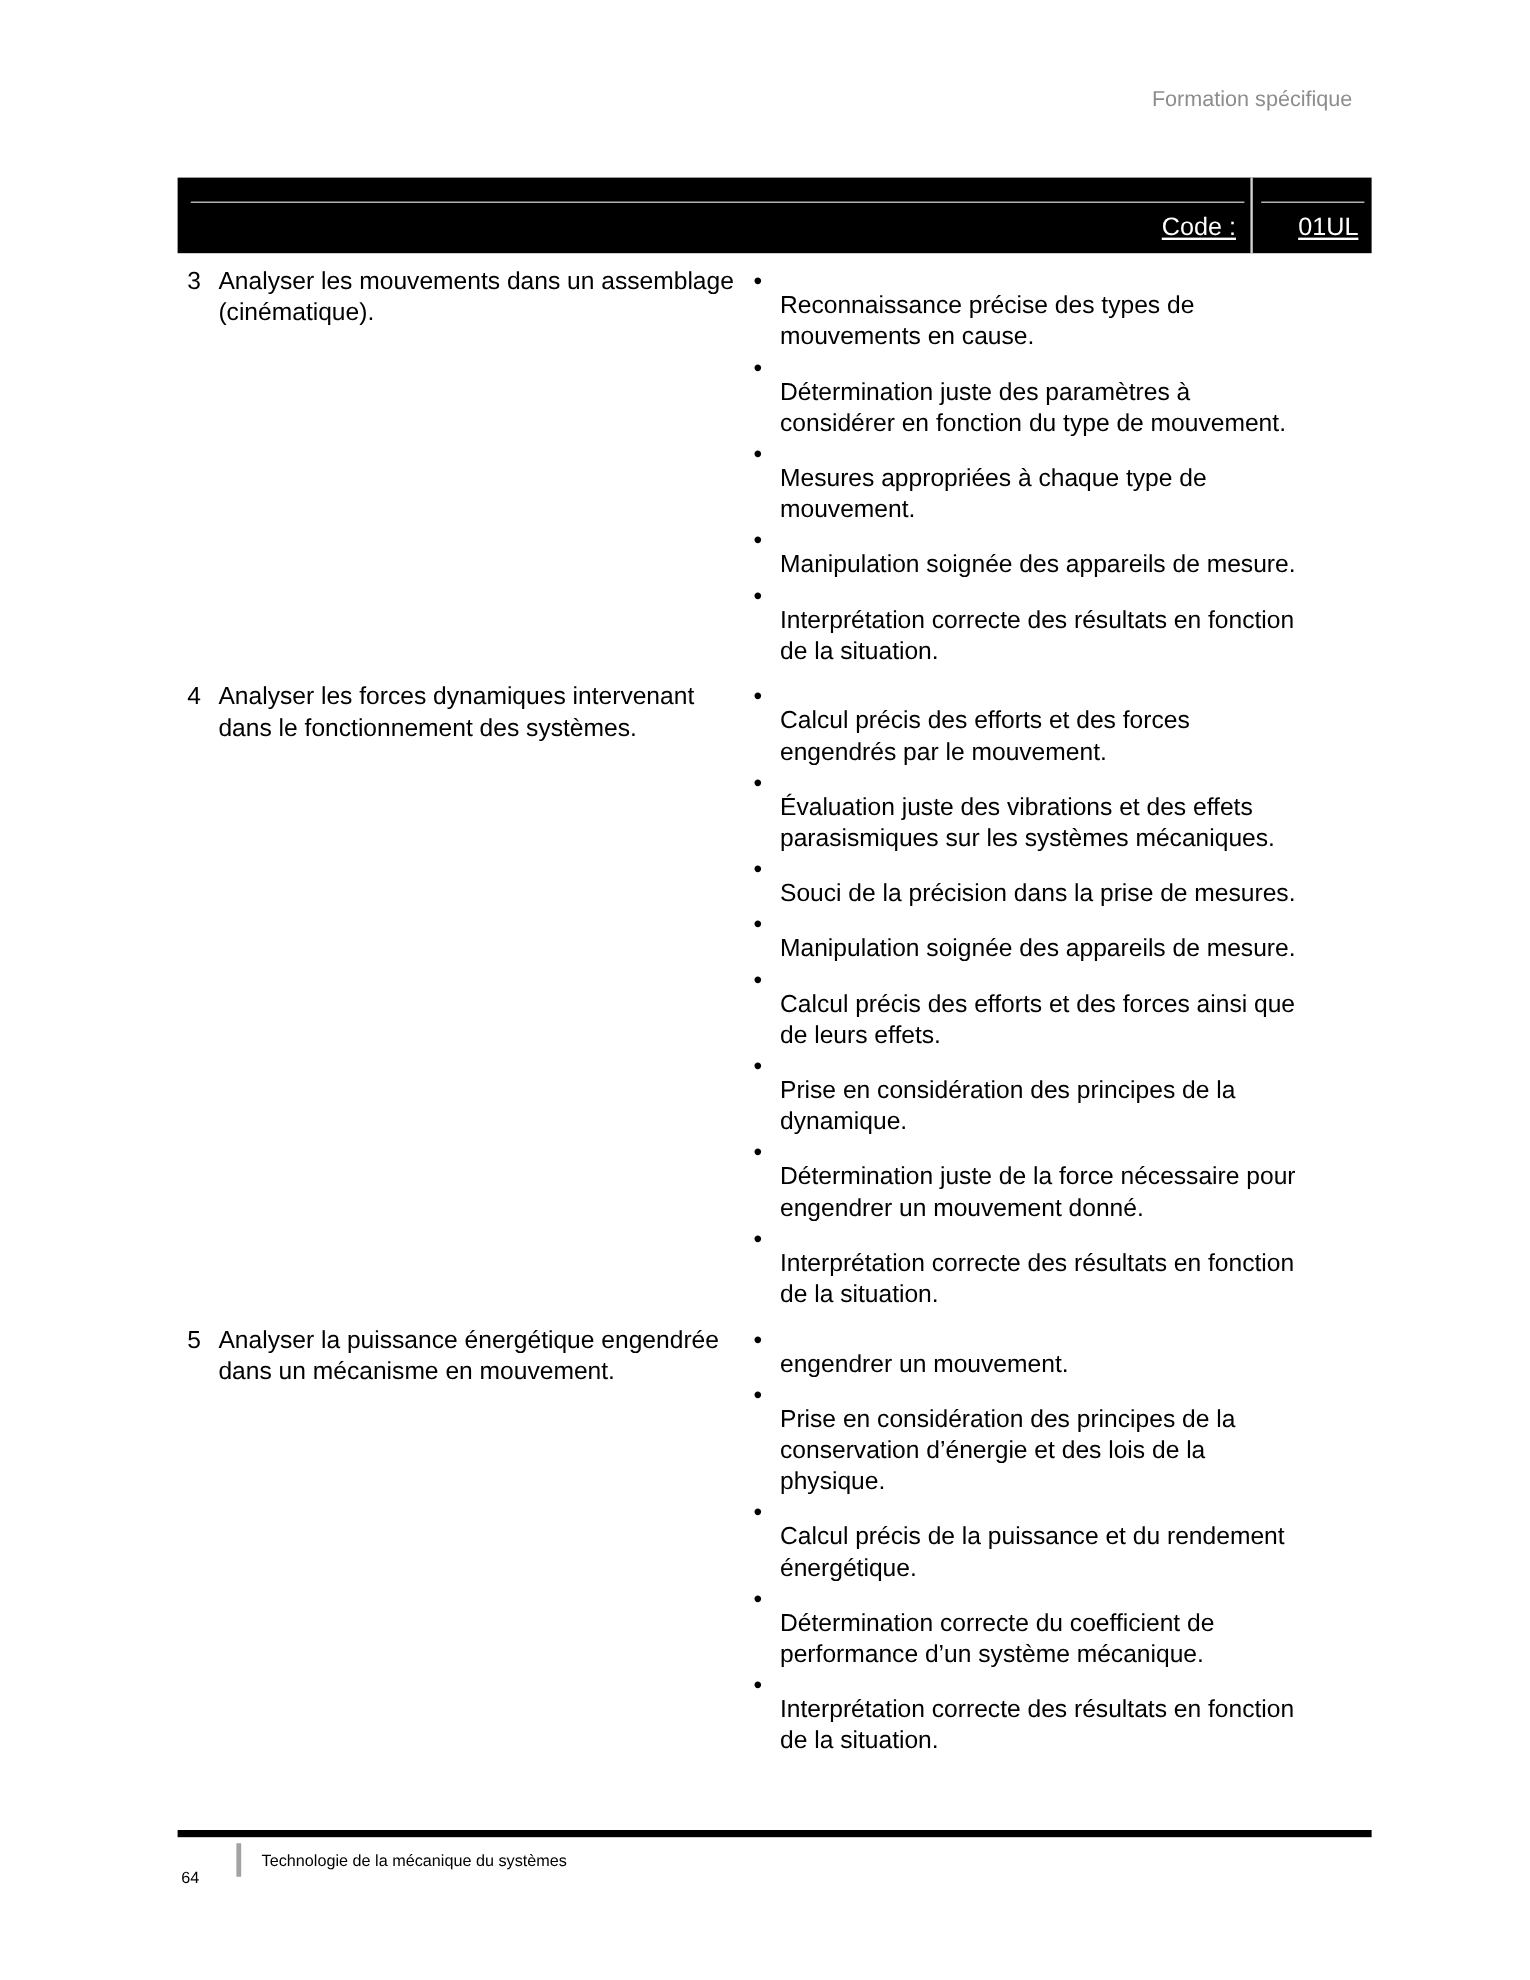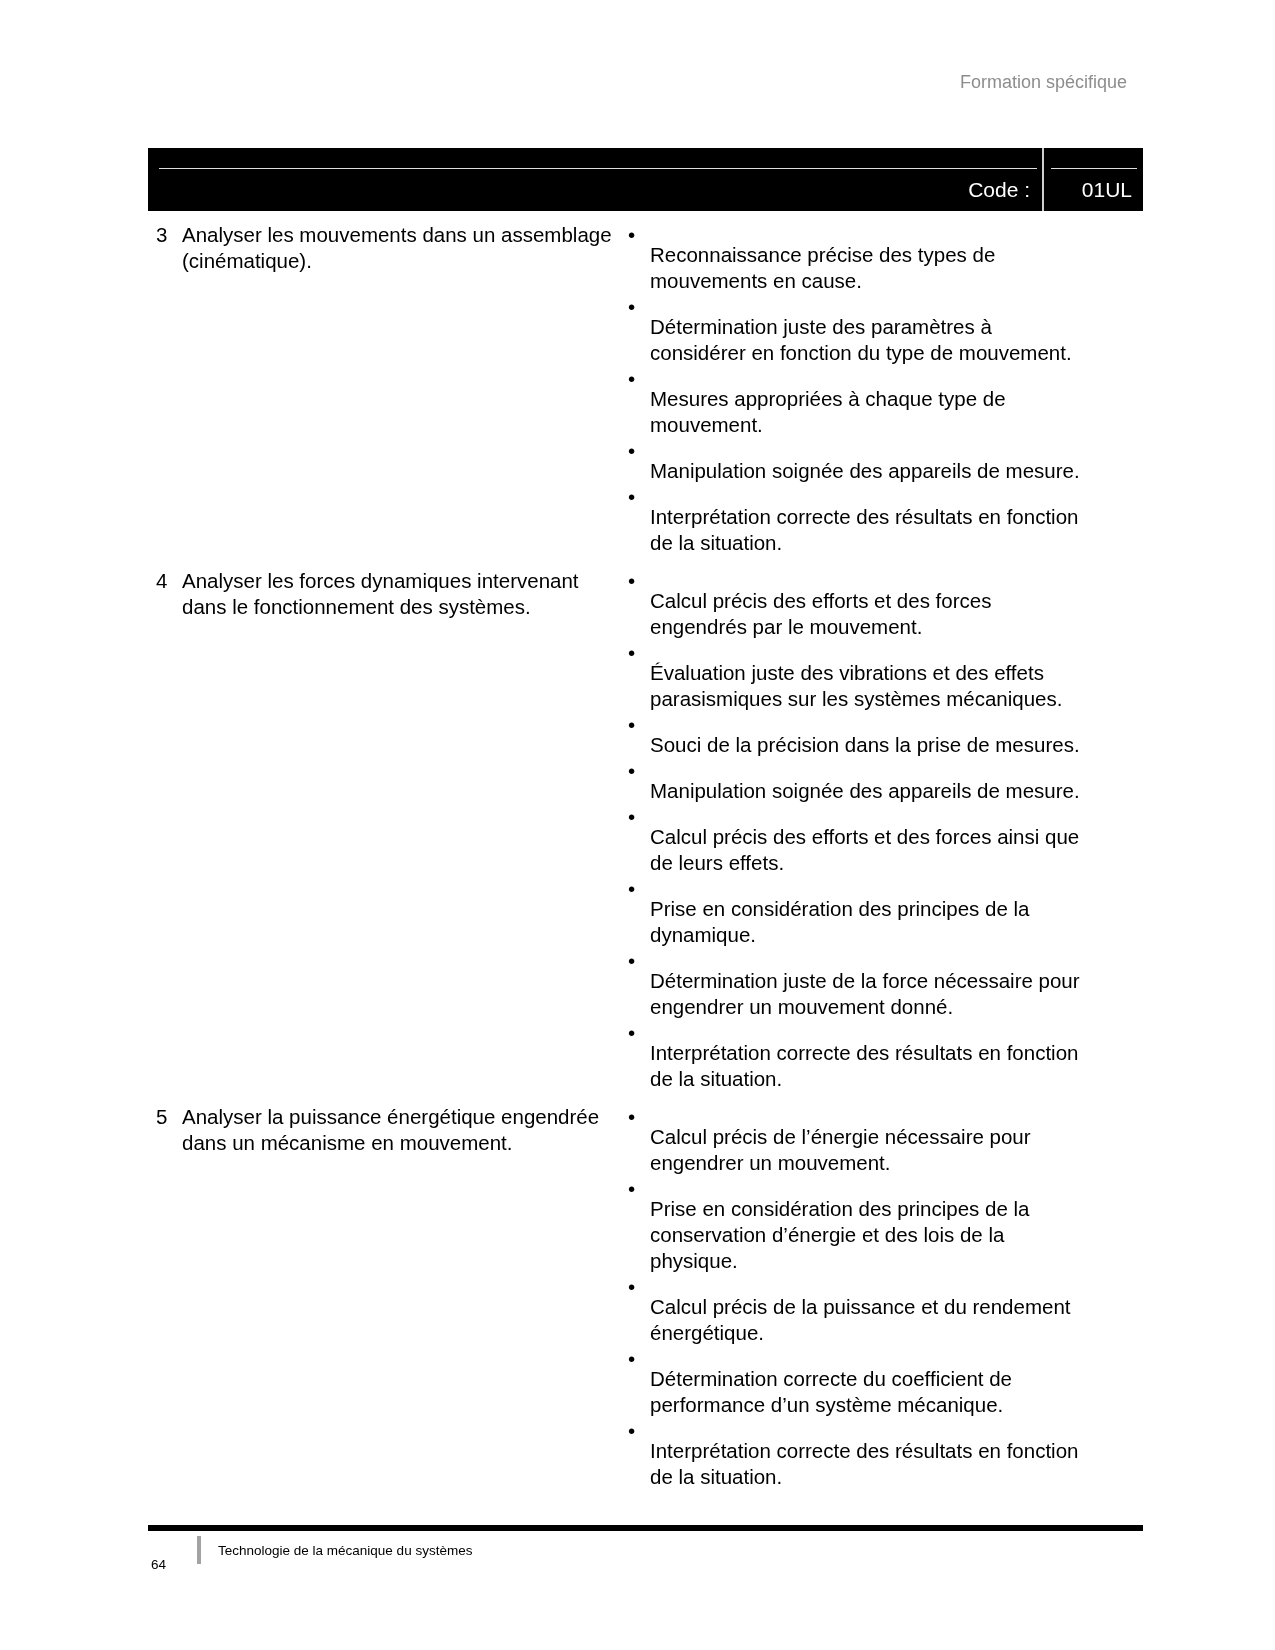--- a/index.html
+++ b/index.html
@@ -14,21 +14,21 @@
   .section-label {
     position:absolute; top:70px; right:148px;
     font-size:18px; line-height:24px; color:#8d8d8d;
   }
 
   
   .code-bar {
     position:absolute; top:148px; left:148px; width:995px; height:63px;
     background:#000000; display:flex; color:#ffffff;
   }
-  .code-cell { display:flex; flex-direction:column; }
+  .code-cell { display:flex; flex-direction:column;text-decoration:underline; }
   .code-cell-left { width:894px; }
   .code-divider { width:2px; background:#cfcfcf; flex:none; }
   .code-cell-right { flex:1; }
   .cell-rule { border-top:1px solid #dedede; margin-top:20px; height:0; }
   .code-cell-left .cell-rule { margin-left:11px; margin-right:5px; }
   .code-cell-right .cell-rule { margin-left:7px; margin-right:6px; }
   .cell-text {
     flex:1; display:flex; align-items:center; justify-content:flex-end;
     font-size:21px;
   }
@@ -203,21 +203,20 @@
   <div class="obj-row">
     <div class="obj-num">5</div>
     <div class="obj-statement">
           <div class="line">Analyser la puissance énergétique engendrée</div>
           <div class="line">dans un mécanisme en mouvement.</div>
         </div>
     <div class="criteria">
   <div class="criterion">
     <span class="bullet-dot">•</span>
     <span class="criterion-text">
-              <div class="line">Calcul précis de l’énergie nécessaire pour</div>
               <div class="line">engendrer un mouvement.</div>
             </span>
   </div>
 
   <div class="criterion">
     <span class="bullet-dot">•</span>
     <span class="criterion-text">
               <div class="line">Prise en considération des principes de la</div>
               <div class="line">conservation d’énergie et des lois de la</div>
               <div class="line">physique.</div>

